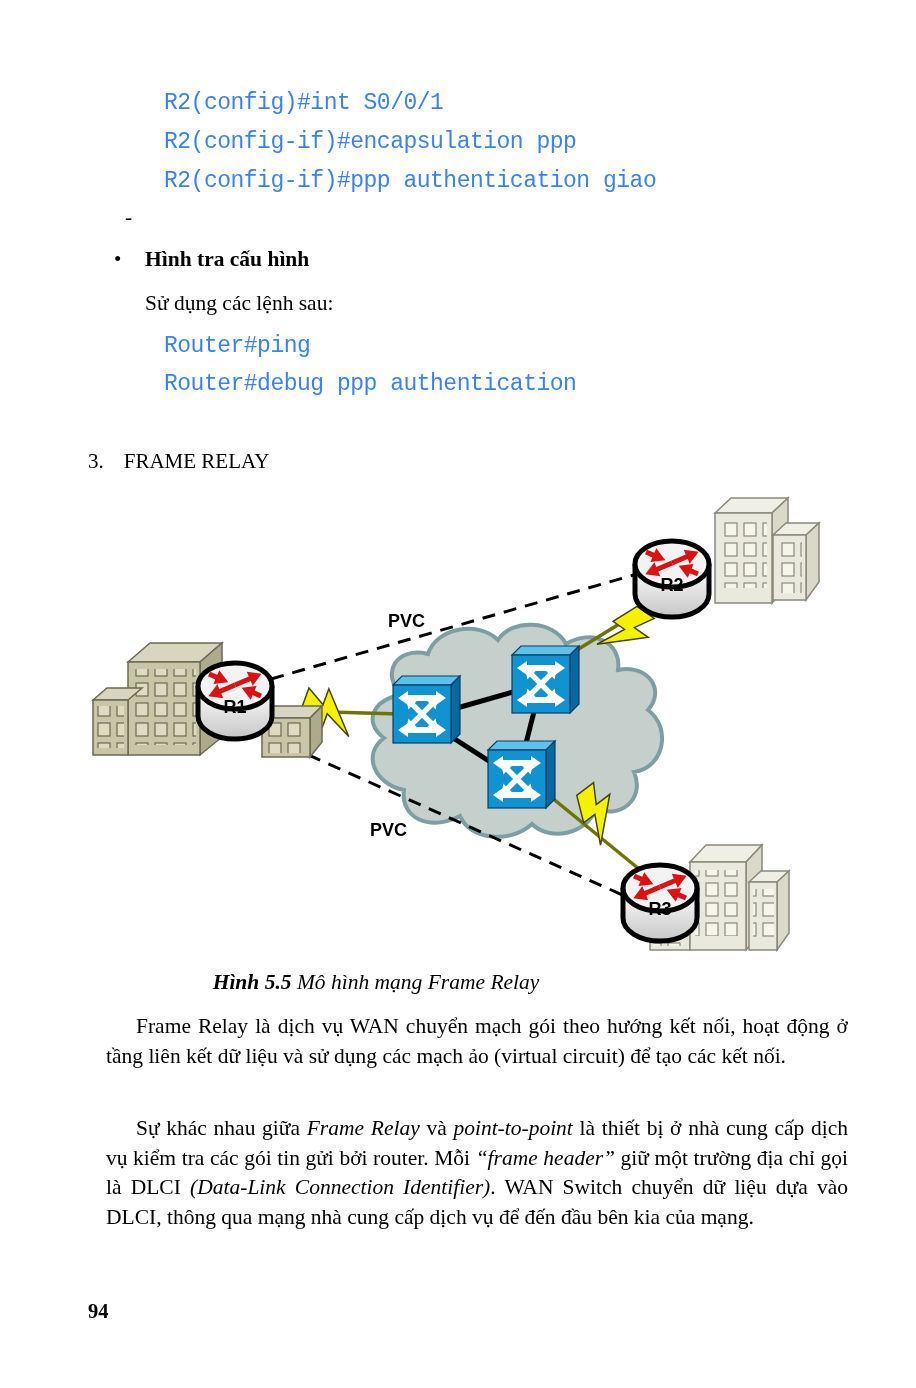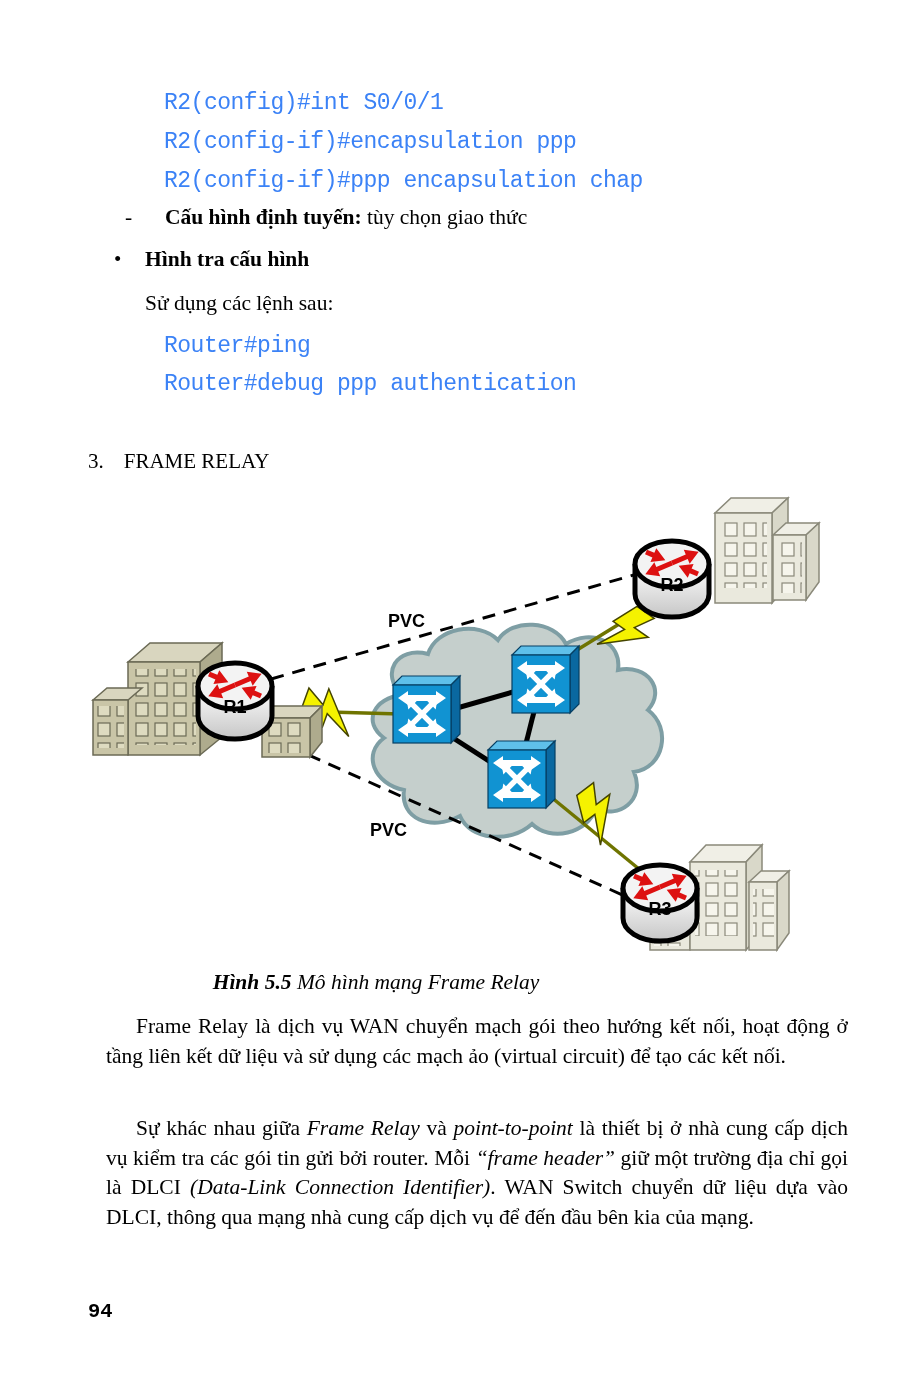--- a/index.html
+++ b/index.html
@@ -9,40 +9,39 @@
   }
   .abs{position:absolute;}
   .code{
     font-family:"Liberation Mono", monospace;
     font-size:23px;letter-spacing:-0.5px;white-space:pre;color:#3b82f6;
   }
   .body-text{font-size:21.5px;line-height:29.5px;text-align:justify;}
   .indent{text-indent:30px;margin-left:18px;}
   .bold{font-weight:bold;}
   .it{font-style:italic;}
-  .serif-bold{font-weight:bold;font-family:Liberation Mono, monospace;}
+  .serif-bold{font-weight:bold;font-family:Liberation Serif, serif;}
   .caption{font-size:21.5px;font-style:italic;text-align:center;width:752px;}
   .caption .cap-b{font-weight:bold;}
   .heading{font-size:21px;font-weight:normal;font-family:"Liberation Serif", serif;}
   .marker-dash{font-size:21.5px;}
   .bullet-dot{font-size:21px;}
   svg text{font-family:"Liberation Sans", sans-serif;}
   .pvc{font-weight:bold;font-size:18px;fill:#000;}
   .rlabel{font-weight:bold;font-size:18px;fill:#000;}
 </style>
 </head>
 <body>
 
 <div class="abs code" style="left:164px;top:90px;">R2(config)#int S0/0/1</div>
 <div class="abs code" style="left:164px;top:129px;">R2(config-if)#encapsulation ppp</div>
-<div class="abs code" style="left:164px;top:168px;">R2(config-if)#ppp encapsulation chap</div>
+<div class="abs code" style="left:164px;top:168px;">R2(config-if)#ppp authentication giao</div>
 
 <div class="abs" style="left:0;top:205px;width:916px;height:30px;">
   <span class="abs marker-dash" style="left:125px;top:0;">-</span>
-  <span class="abs" style="left:165px;top:0;font-size:21.5px;"><span class="bold">Cấu hình định tuyến:</span><span> tùy chọn giao thức</span></span>
 </div>
 
 <div class="abs" style="left:0;top:247px;width:916px;height:30px;">
   <span class="abs bullet-dot" style="left:114px;top:0;">•</span>
   <span class="abs bold" style="left:145px;top:0;font-size:21.5px;">Hình tra cấu hình</span>
 </div>
 
 <div class="abs" style="left:145px;top:291px;font-size:21.5px;">Sử dụng các lệnh sau:</div>
 <div class="abs code" style="left:164px;top:333px;">Router#ping</div>
 <div class="abs code" style="left:164px;top:371px;">Router#debug ppp authentication</div>

